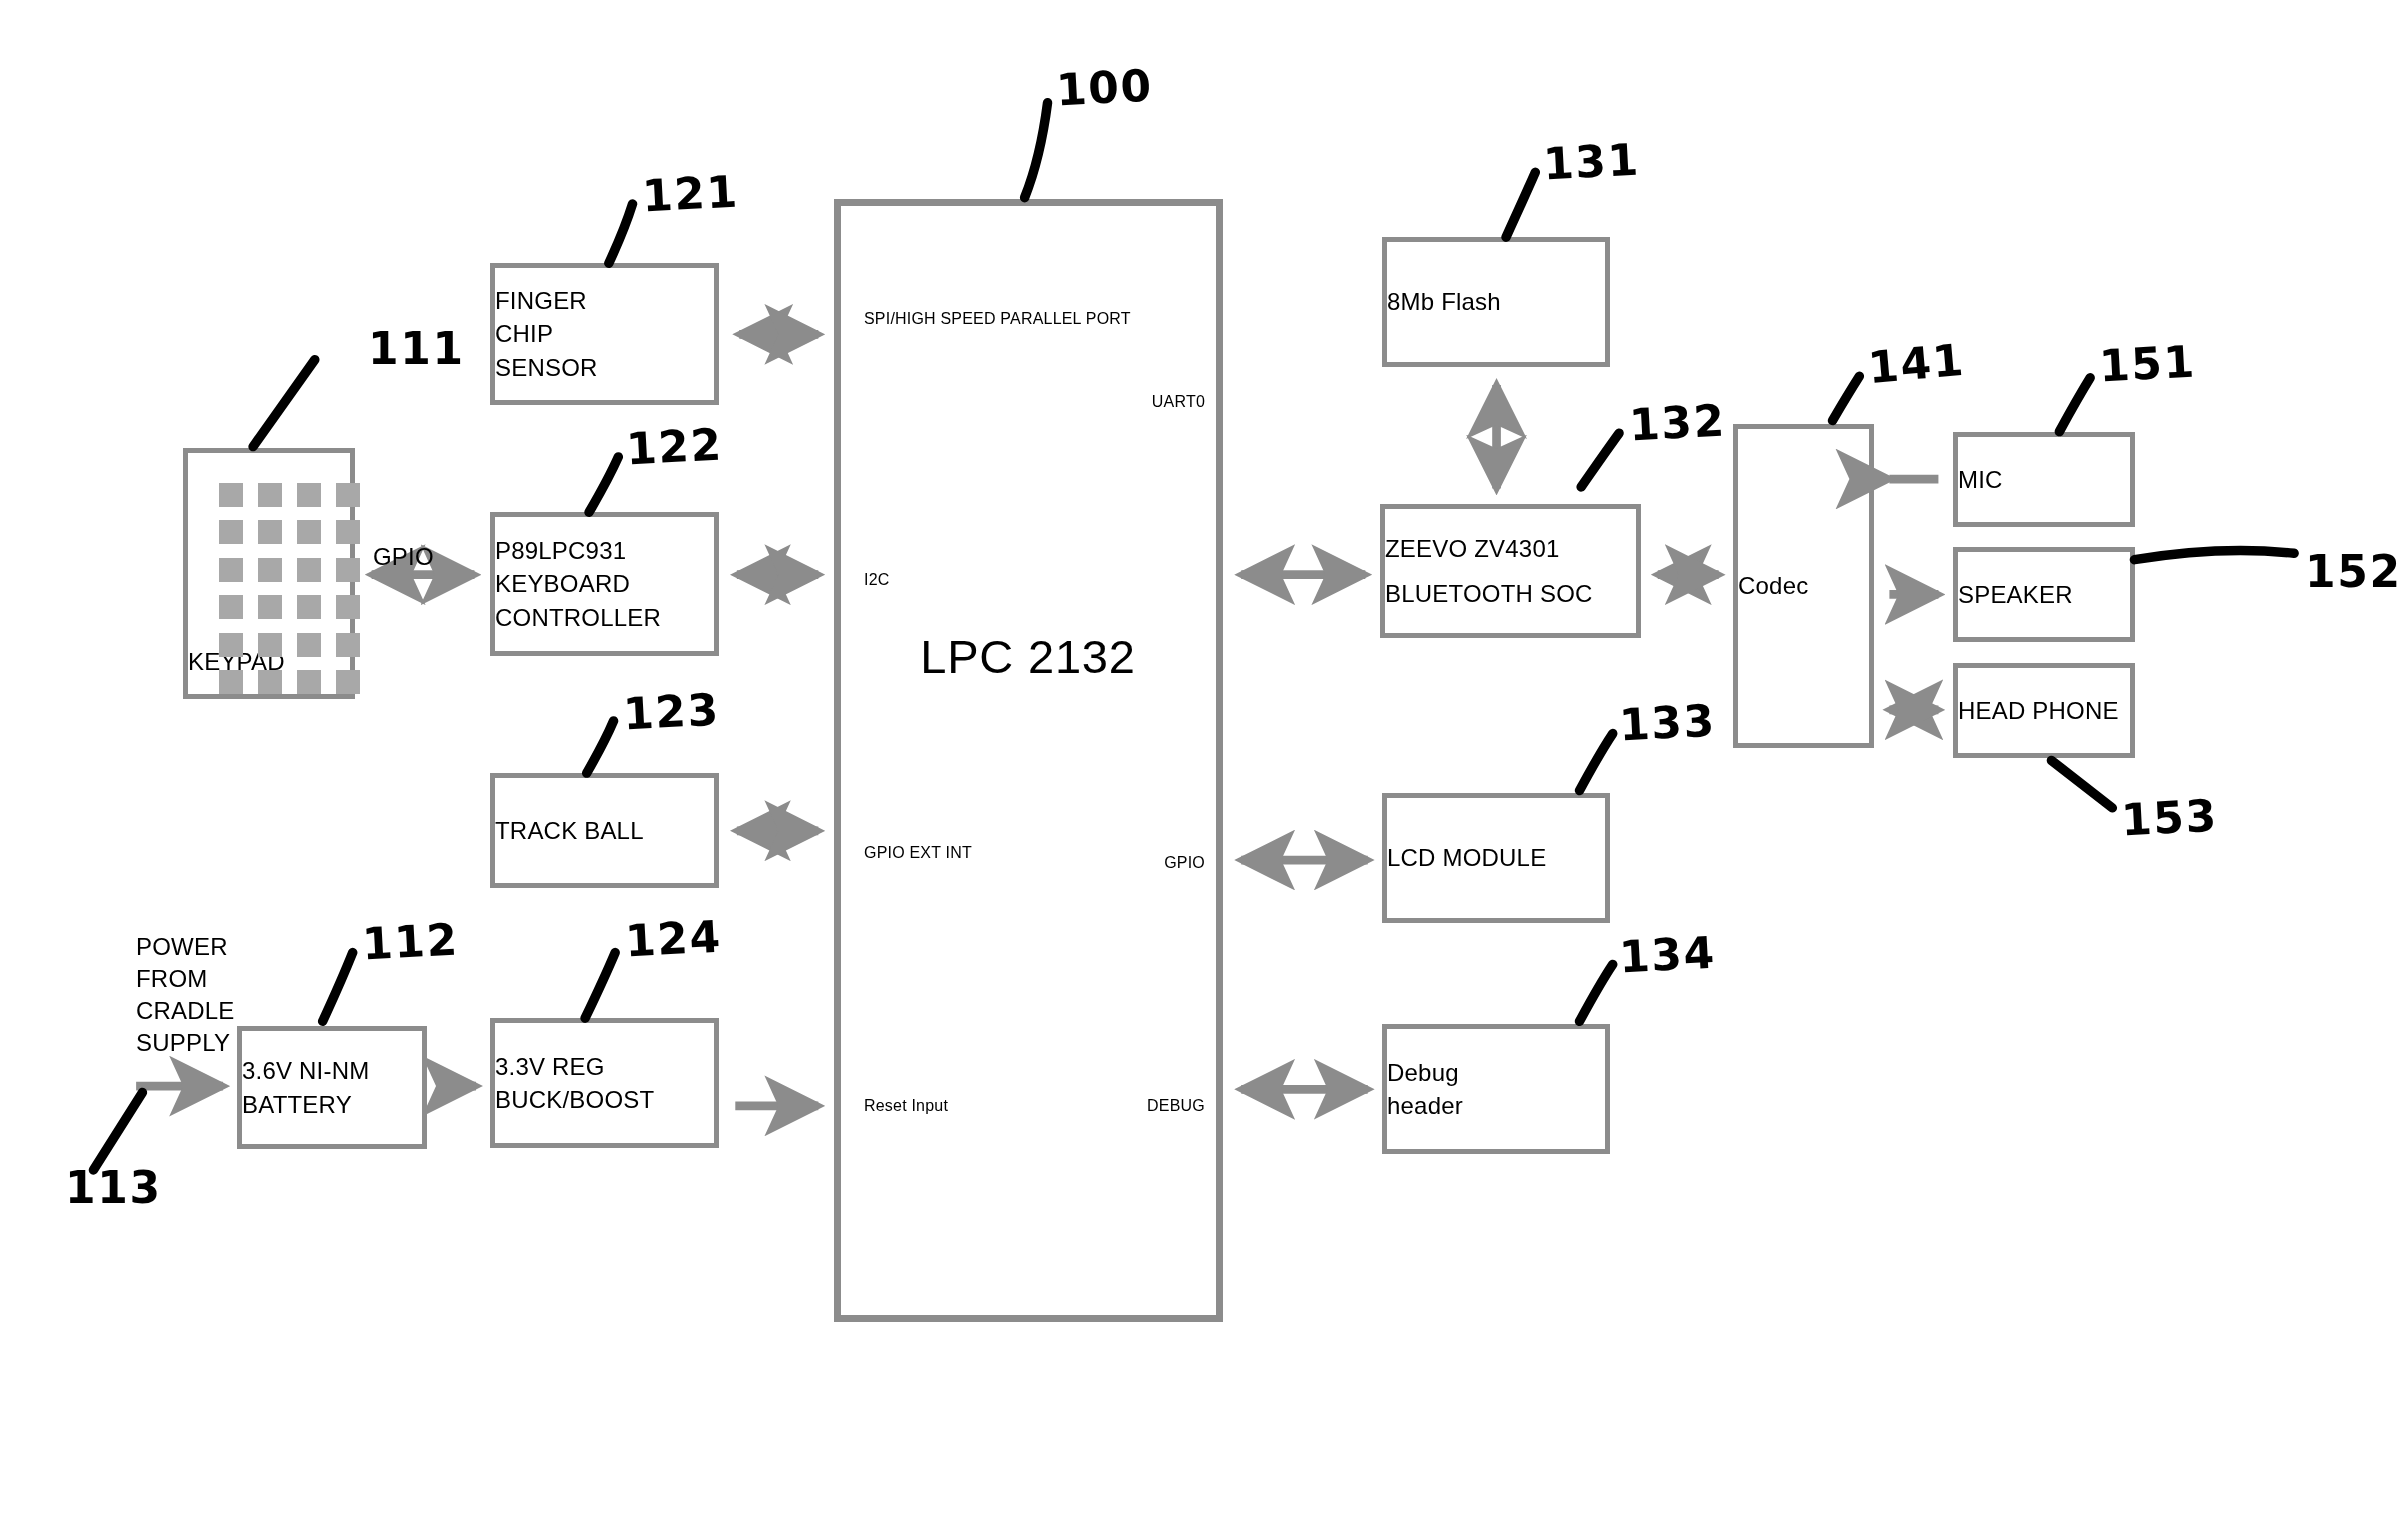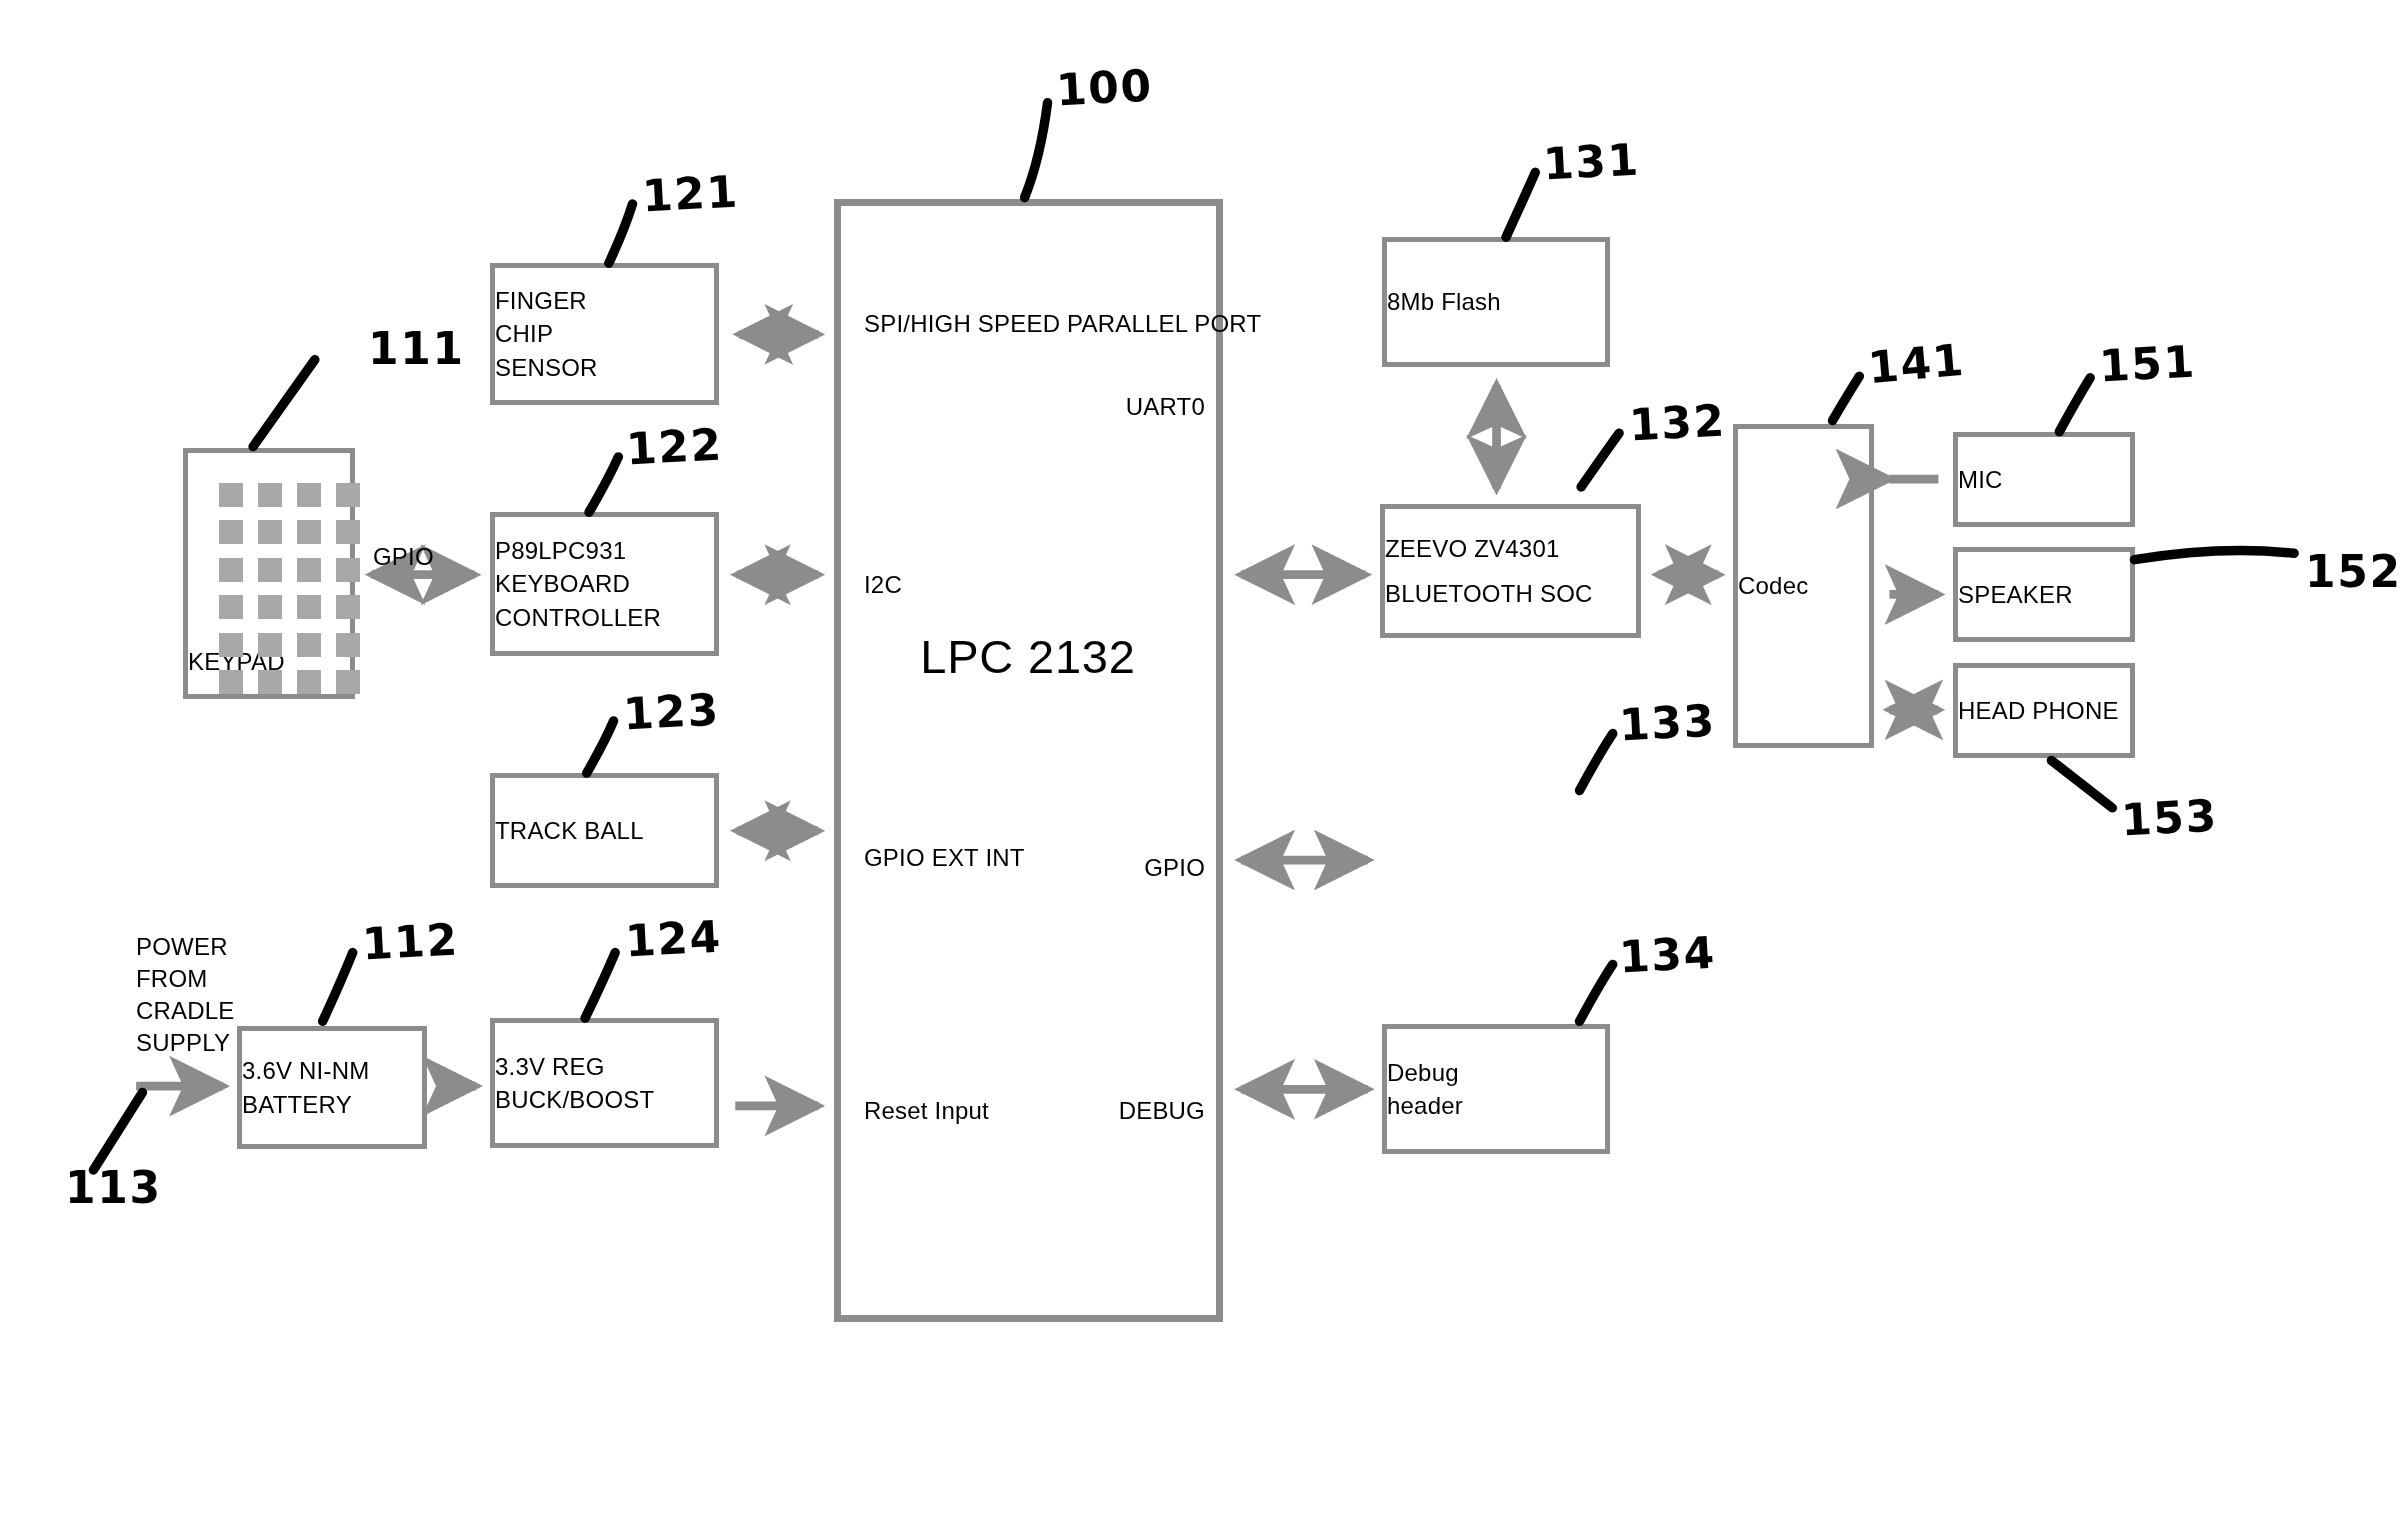--- a/index.html
+++ b/index.html
@@ -55,21 +55,21 @@
     width: 332px;
     text-align: center;
     font-size: 47px;
     font-weight: 400;
     letter-spacing: 0.8px;
   }
 
   
   .port {
     position: absolute;
-    font-size: 24px;
+    font-size: 16px;
     line-height: 1.32;
     white-space: nowrap;
     letter-spacing: 0.2px;
   }
   .port.right { text-align: right; }
 
   
   .arrow {
     position: absolute;
     pointer-events: none;
@@ -204,20 +204,23 @@
 
   <div class="blk" style="left:1382px; top:237px; width:228px; height:130px;">
     <span class="ln">8Mb Flash</span>
   </div>
 
   <div class="blk" style="left:1380px; top:504px; width:261px; height:134px;">
     <span class="ln">ZEEVO ZV4301</span>
     <span class="ln" style="margin-top:11px;">BLUETOOTH SOC</span>
   </div>
 
+  <div class="blk" style="left:1382px; top:793px; width:228px; height:130px;">
+    <span class="ln">LCD MODULE</span>
+  </div>
 
   <div class="blk" style="left:1382px; top:1024px; width:228px; height:130px;">
     <span class="ln">Debug</span>
     <span class="ln">header</span>
   </div>
 
   <div class="blk" style="left:1733px; top:424px; width:141px; height:324px;">
     <span class="ln">Codec</span>
   </div>
 

